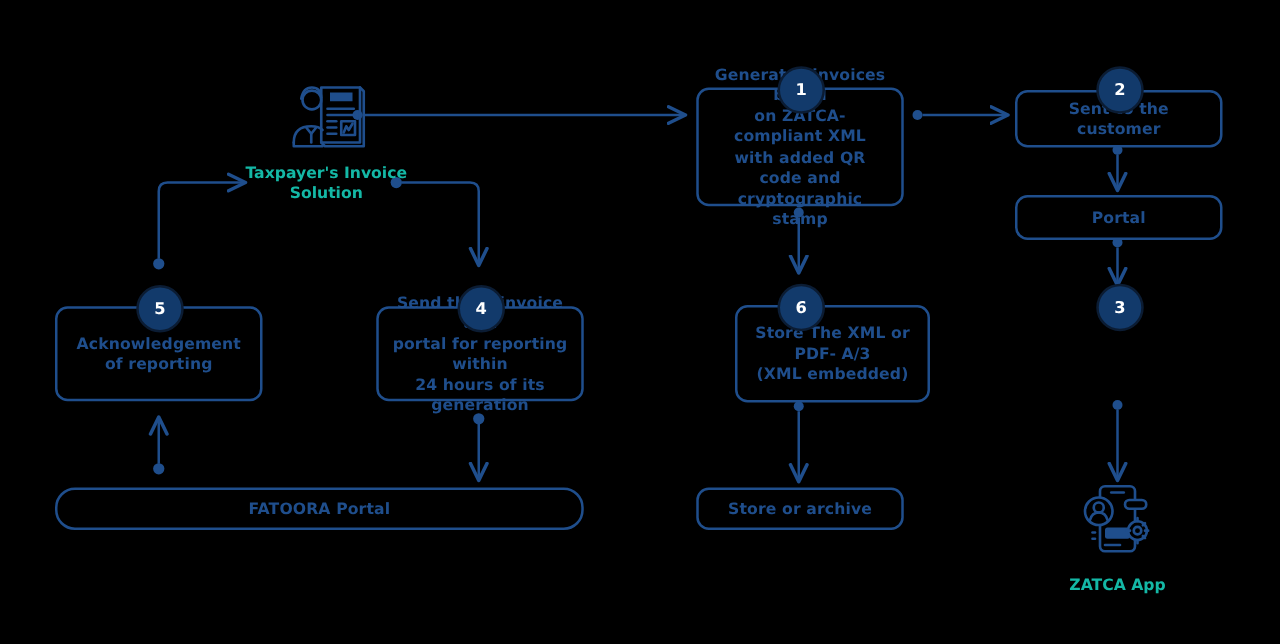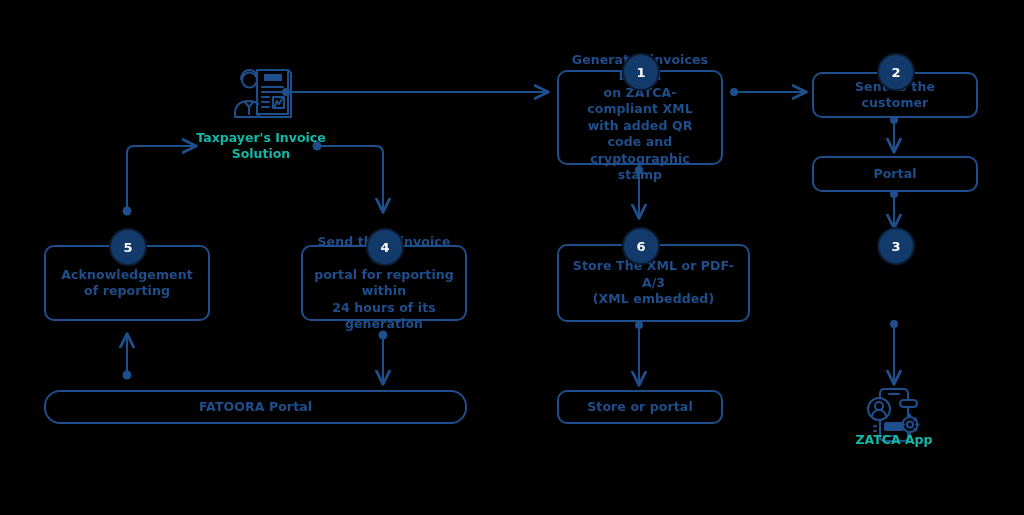--- a/index.html
+++ b/index.html
@@ -189,30 +189,30 @@
 
         <rect x="22" y="36" width="20" height="9" rx="2" fill="#1f4e8c" stroke="none"></rect>
         <line x1="22" y1="50" x2="34" y2="50"></line>
 
         <path d="M48,31 a7.5,7.5 0 1,1 0,15 a7.5,7.5 0 1,1 0,-15" fill="#000"></path>
         <circle cx="48" cy="38.5" r="3"></circle>
         <path d="M48,28.5 L48,31 M48,46 L48,48.5 M56.5,38.5 L54,38.5 M42,38.5 L39.5,38.5 M54,32.5 L52.3,34.2 M54,44.5 L52.3,42.8"></path>
       </g>
     </svg>
   </div>
-  <div class="lbl" style="left:814px;top:432px;width:160px;">ZATCA App</div>
-
-  <div class="box" style="left:557px;top:244px;width:193px;height:78px;">
+  <div class="lbl" style="left:814px;top:460px;width:160px;">ZATCA App</div>
+
+  <div class="box" style="left:588px;top:244px;width:156px;height:78px;">
     <span class="txt">Store The XML or PDF- A/3
 (XML embedded)</span>
   </div>
   <div class="num" style="left:622px;top:227px;">6</div>
 
   <div class="box" style="left:557px;top:390px;width:166px;height:34px;">
-    <span class="txt">Store or portal</span>
+    <span class="txt">Store or archive</span>
   </div>
 
   <div class="box" style="left:301px;top:245px;width:166px;height:76px;">
     <span class="txt">Send the e-invoice to a
 portal for reporting within
 24 hours of its generation</span>
   </div>
   <div class="num" style="left:366px;top:228px;">4</div>
 
   <div class="box" style="left:44px;top:245px;width:166px;height:76px;text-align:center;">

